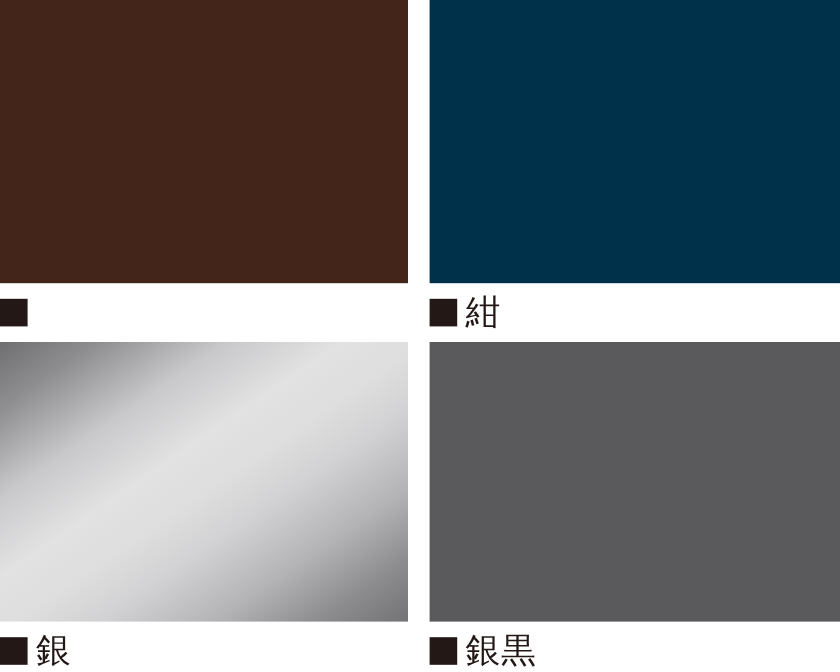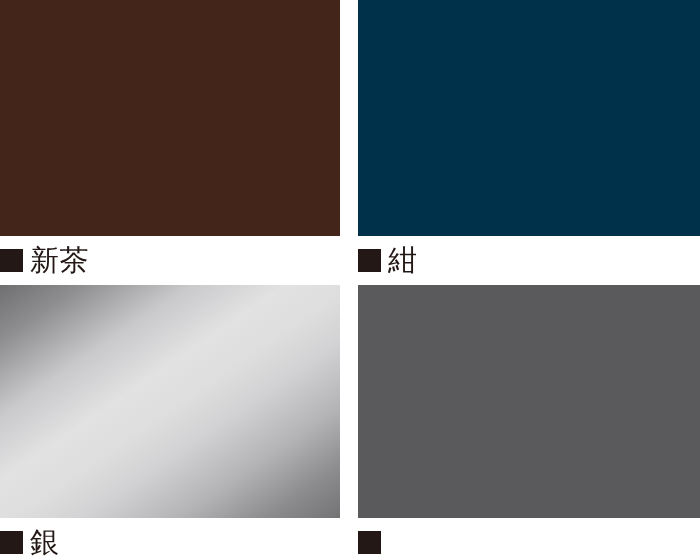--- a/index.html
+++ b/index.html
@@ -93,21 +93,20 @@
 </style>
 </head>
 <body>
 
 <div class="swatch-grid">
 
   <div class="swatch-cell col-left row-top">
     <div class="swatch-chip fill-shincha"></div>
     <div class="swatch-label">
       <span class="label-marker"></span>
-      <span class="label-text">新茶</span>
     </div>
   </div>
 
   <div class="swatch-cell col-right row-top">
     <div class="swatch-chip fill-kon"></div>
     <div class="swatch-label">
       <span class="label-marker"></span>
       <span class="label-text">紺</span>
     </div>
   </div>
@@ -117,16 +116,17 @@
     <div class="swatch-label">
       <span class="label-marker"></span>
       <span class="label-text">銀</span>
     </div>
   </div>
 
   <div class="swatch-cell col-right row-bottom">
     <div class="swatch-chip fill-ginkuro"></div>
     <div class="swatch-label">
       <span class="label-marker"></span>
+      <span class="label-text">銀黒</span>
     </div>
   </div>
 
 </div>
 
 </body></html>

